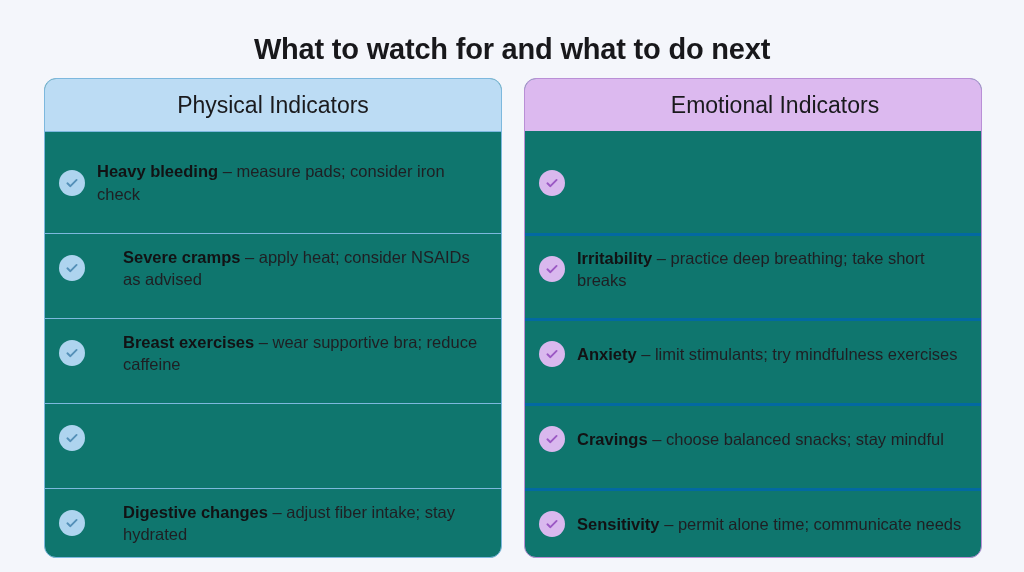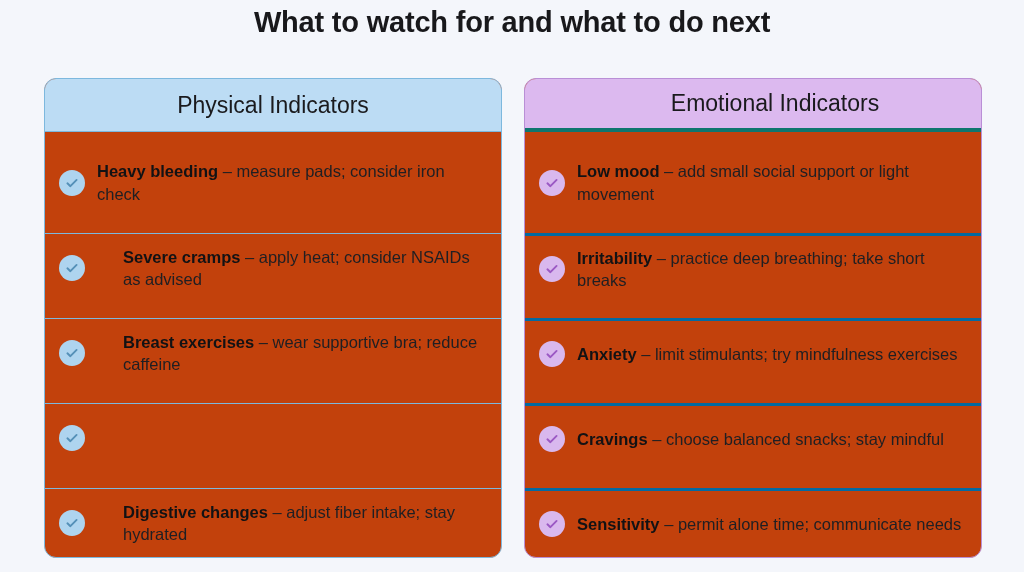--- a/index.html
+++ b/index.html
@@ -14,37 +14,37 @@
     overflow: hidden;
     position: relative;
   }
   .page-title {
     text-align: center;
     font-size: 29px;
     font-weight: bold;
     color: #18181b;
     letter-spacing: -0.2px;
     margin: 0;
-    padding-top: 5px;
+    padding-top: 32px;
     line-height: 1.2;
   }
   .columns {
     position: absolute;
     top: 78px;
     left: 44px;
     width: 938px;
     display: flex;
     justify-content: space-between;
   }
   .card {
     width: 458px;
     border-radius: 12px;
     overflow: hidden;
     box-sizing: border-box;
-    background: #c2410c;
+    background: #0f766e;
   }
   .card-blue {
     border: 1px solid #7db8de;
   }
   .card-purple {
     border: 1px solid #b98fd6;
   }
   .card-header {
     height: 53px;
     display: flex;
@@ -53,21 +53,21 @@
     font-size: 23px;
     color: #1a1a1d;
     box-sizing: border-box;
   }
   .card-blue .card-header {
     background: #bcdcf4;
     border-bottom: 1px solid #7db8de;
   }
   .card-purple .card-header {
     background: #dcb9ef;
-    border-bottom: 4px solid #0f766e;
+    border-bottom: 1px solid #0f766e;
     padding-left: 44px;
   }
   .card-list {
     display: flex;
     flex-direction: column;
   }
   .list-item {
     display: flex;
     align-items: center;
     padding: 0 16px 0 14px;
@@ -166,21 +166,20 @@
 
   <section class="card card-purple">
     <div class="card-header">Emotional Indicators</div>
     <div class="card-list">
         <div class="list-item">
           <span class="check-icon">
             <svg width="16" height="16" viewBox="0 0 16 16">
               <path d="M3.4 8.3 L6.4 11.2 L12.6 4.9" fill="none" stroke="#9b59c4" stroke-width="1.9" stroke-linecap="round" stroke-linejoin="round"></path>
             </svg>
           </span>
-          <div class="item-text"><span class="item-term">Low mood</span><span> – add small social support or light movement</span></div>
         </div>
         <div class="list-item">
           <span class="check-icon">
             <svg width="16" height="16" viewBox="0 0 16 16">
               <path d="M3.4 8.3 L6.4 11.2 L12.6 4.9" fill="none" stroke="#9b59c4" stroke-width="1.9" stroke-linecap="round" stroke-linejoin="round"></path>
             </svg>
           </span>
           <div class="item-text"><span class="item-term">Irritability</span><span> – practice deep breathing; take short breaks</span></div>
         </div>
         <div class="list-item">

